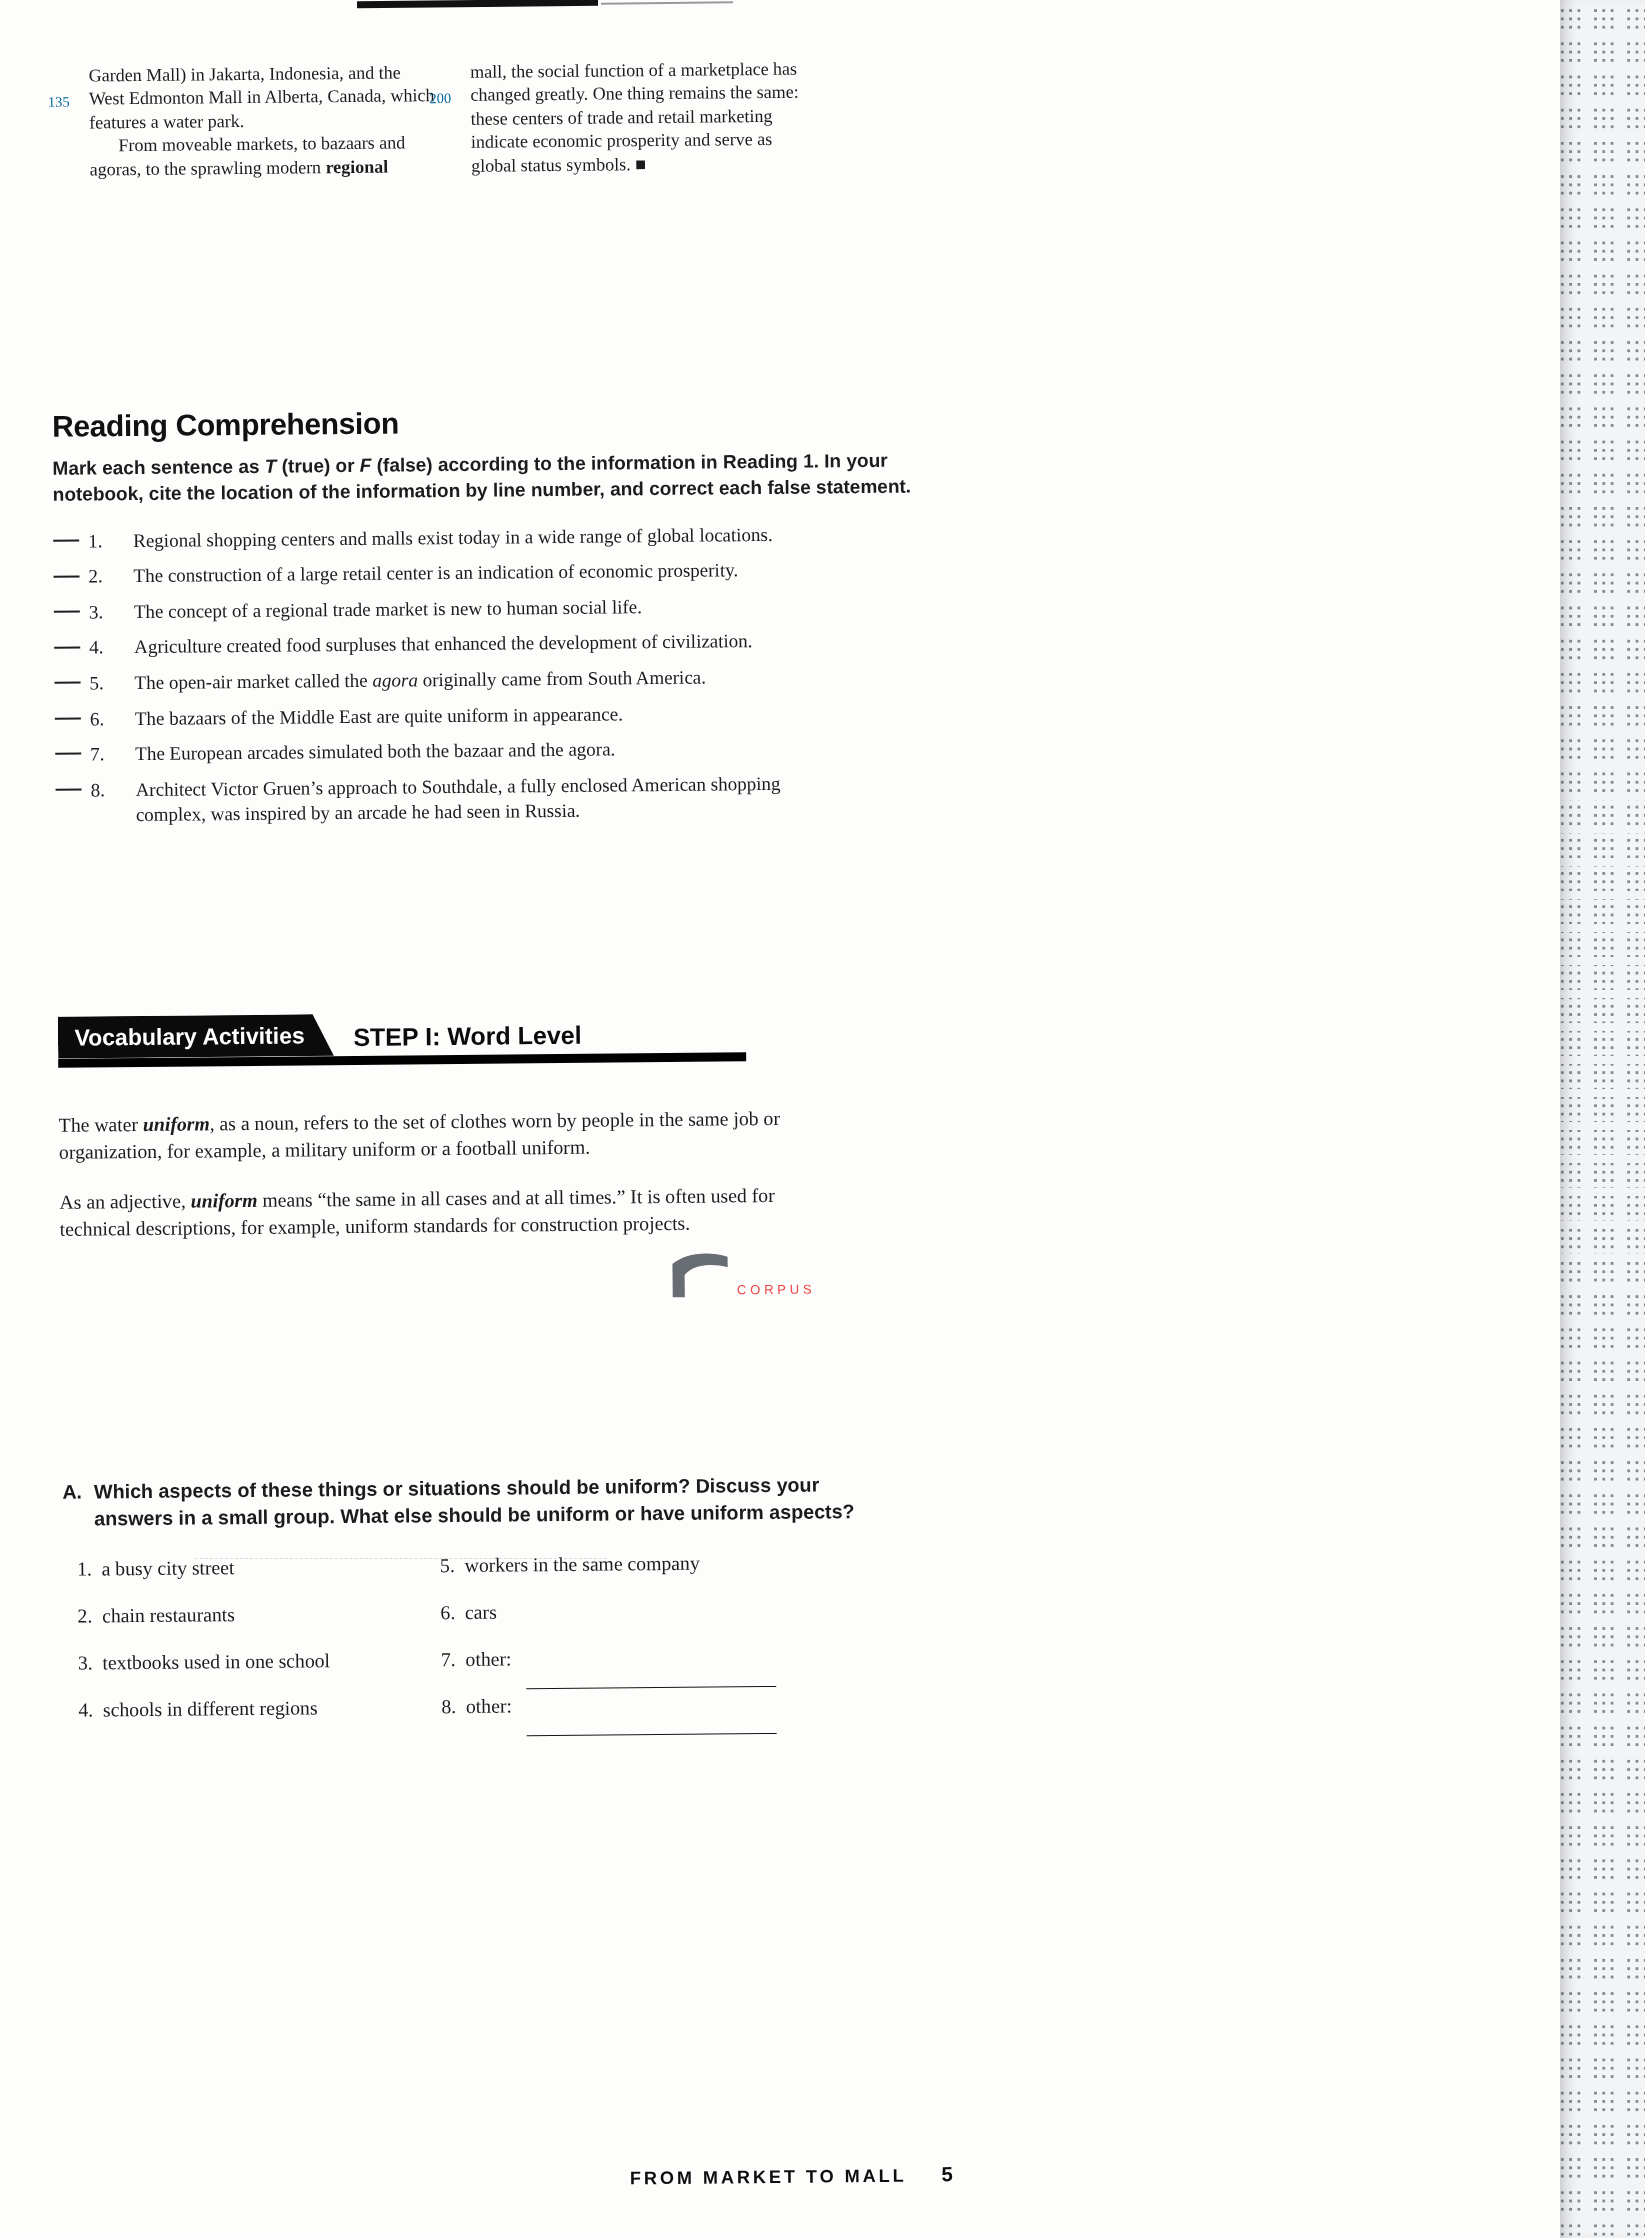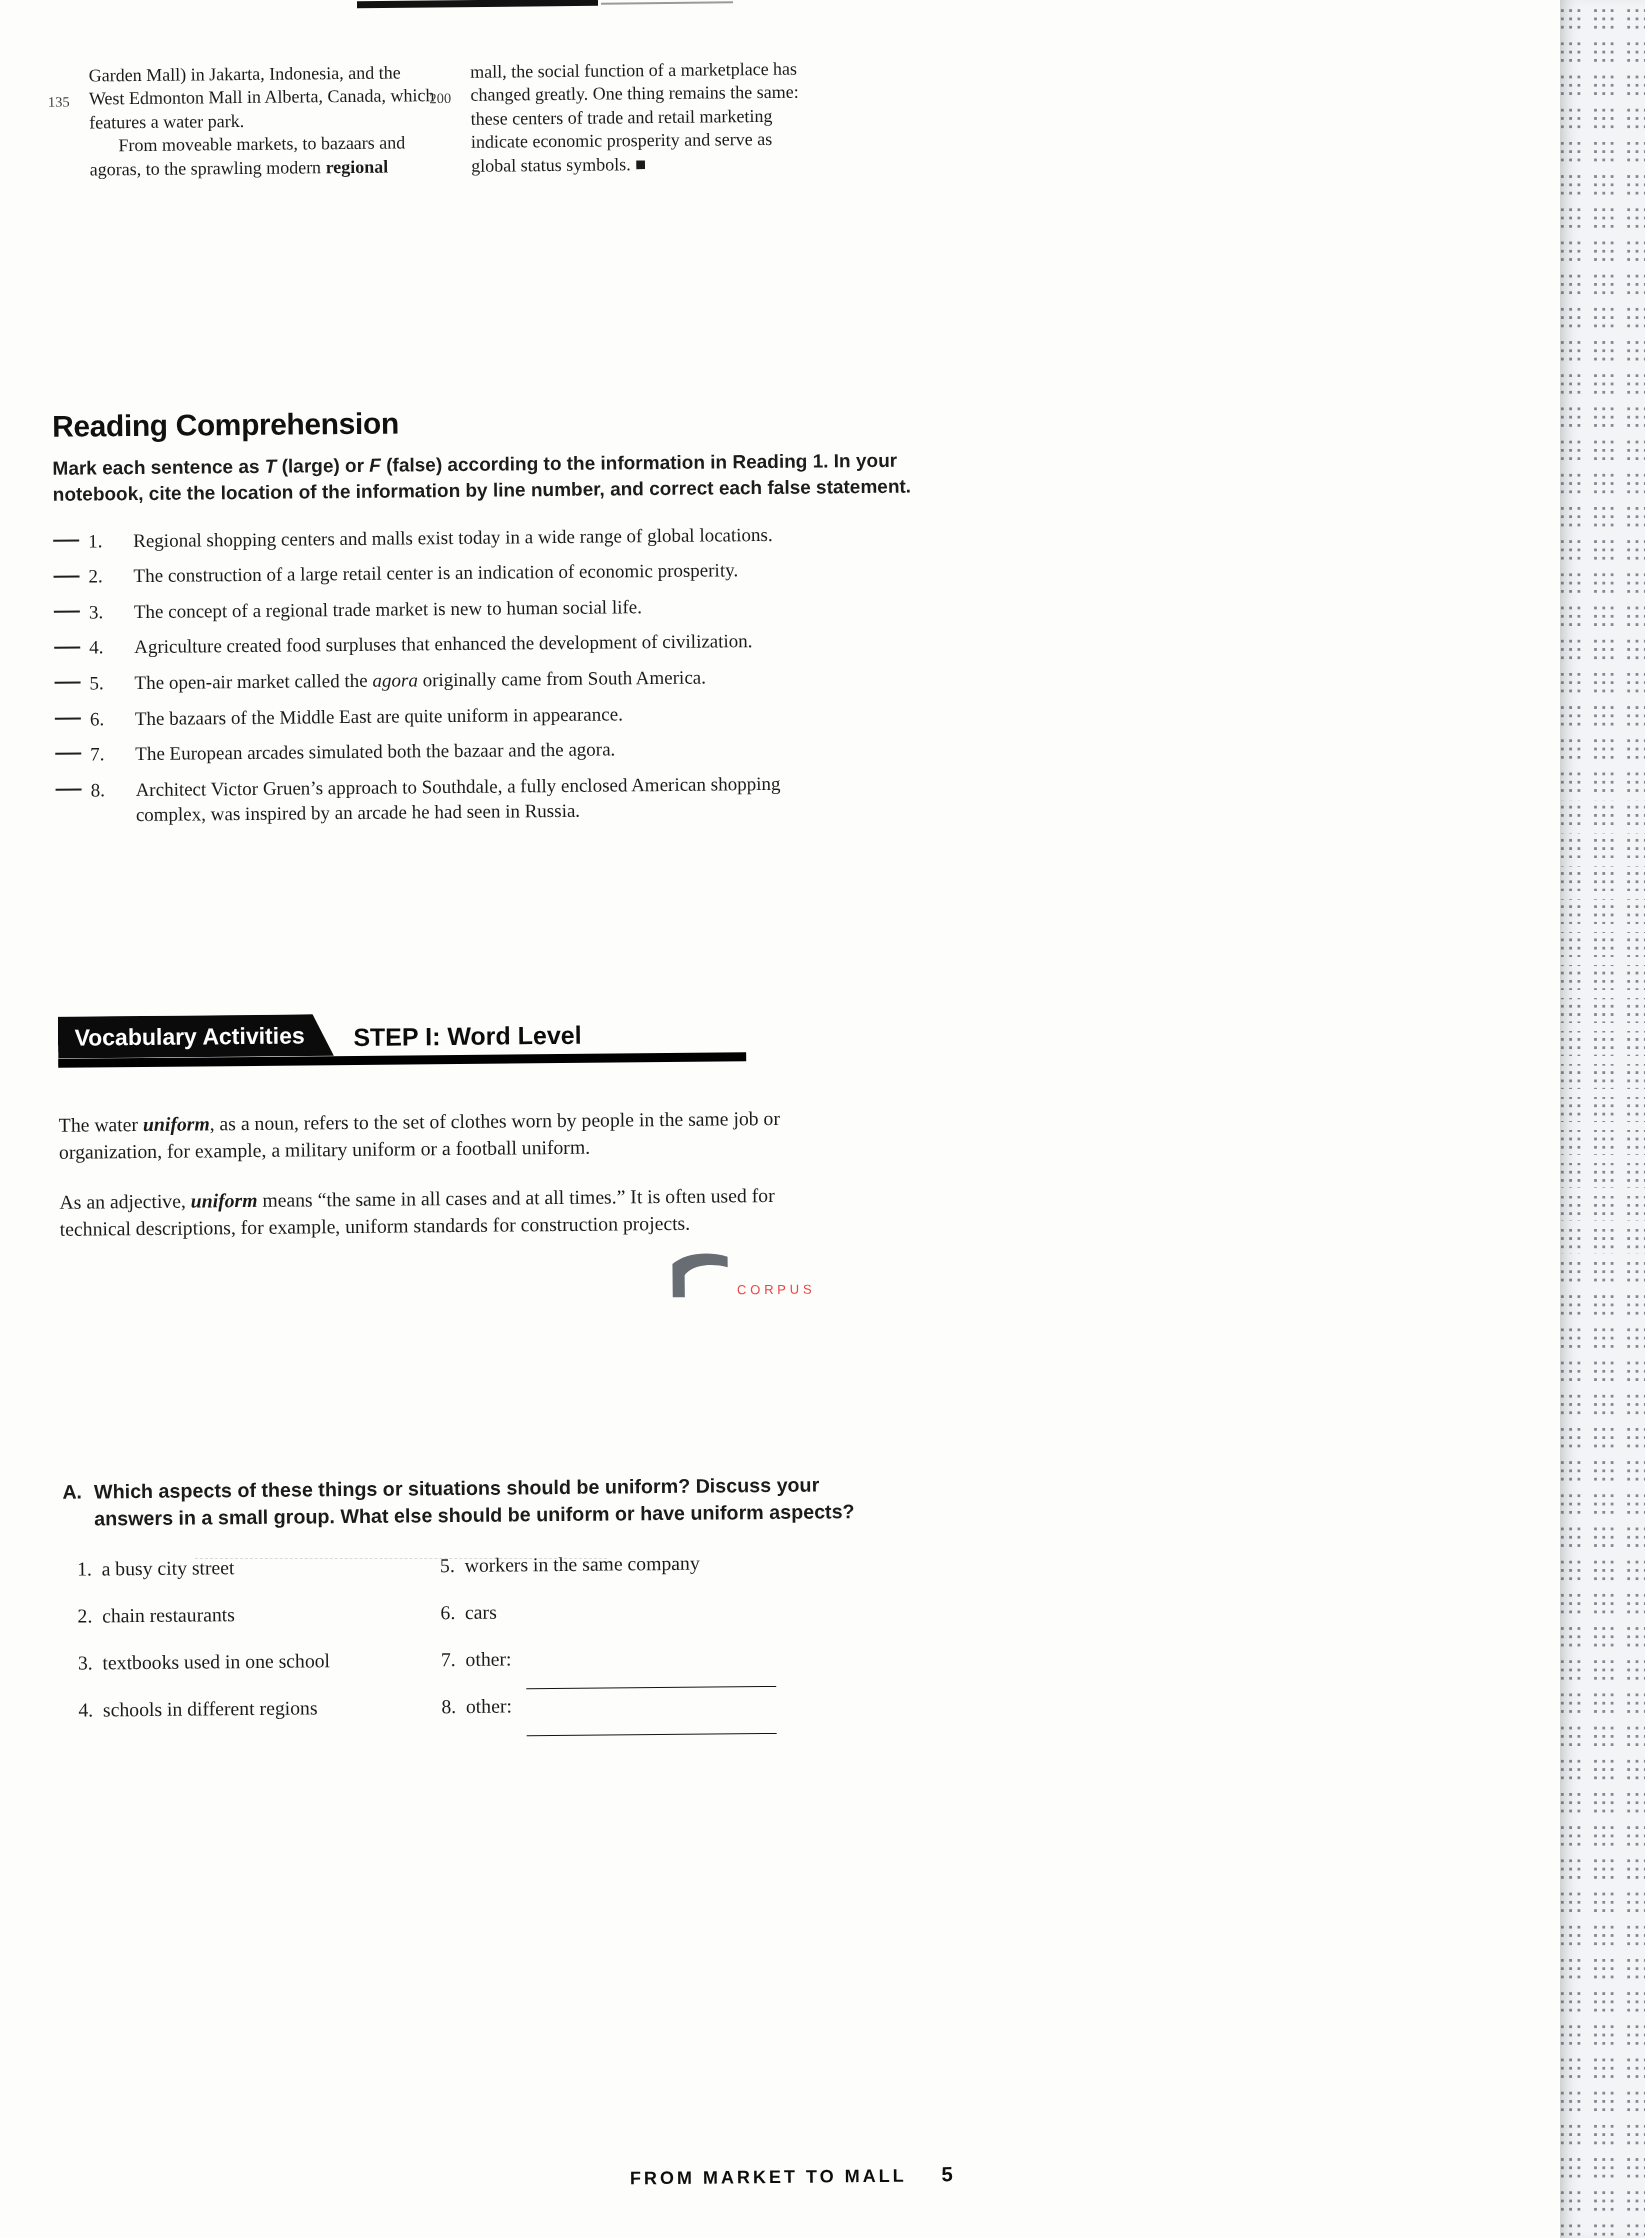--- a/index.html
+++ b/index.html
@@ -67,21 +67,21 @@
     padding-top: 65px;
     font: 18px/23.4px "Liberation Serif", serif;
   }
   .x-col { position: relative; }
   .x-line { position: relative; white-space: pre; }
   .x-line.indent { padding-left: 29px; }
   .lnum {
     position: absolute;
     left: -41px; top: 2.3px;
     font-size: 14.4px;
-    color: #404040;
+    color: #0369a1;
   }
   .x-bold { font-weight: bold; }
 
   
   .rc-title {
     margin: 227px 0 0 48px;
     font: 700 30px/36px "Liberation Sans", sans-serif;
     letter-spacing: -0.4px;
     color: #111;
   }
@@ -222,21 +222,21 @@
         <div class="x-line"><span>mall, the social function of a marketplace has</span></div>
         <div class="x-line"><span class="lnum">200</span><span>changed greatly. One thing remains the same:</span></div>
         <div class="x-line"><span>these centers of trade and retail marketing</span></div>
         <div class="x-line"><span>indicate economic prosperity and serve as</span></div>
         <div class="x-line"><span>global status symbols. ■</span></div>
       </div>
     </div>
 
     <h2 class="rc-title">Reading Comprehension</h2>
 
-    <div class="rc-instructions"><span>Mark each sentence as </span><em>T</em><span> (large) or </span><em>F</em><span> (false) according to the information in Reading 1. In your notebook, cite the location of the information by line number, and correct each false statement.</span></div>
+    <div class="rc-instructions"><span>Mark each sentence as </span><em>T</em><span> (true) or </span><em>F</em><span> (false) according to the information in Reading 1. In your notebook, cite the location of the information by line number, and correct each false statement.</span></div>
 
     <div class="tf-list">
       <div class="tf-item">
         <span class="tf-blank"></span>
         <span class="tf-num">1.</span>
         <span class="tf-text"><span>Regional shopping centers and malls exist today in a wide range of global locations.</span><em></em><span></span></span>
       </div>
       <div class="tf-item">
         <span class="tf-blank"></span>
         <span class="tf-num">2.</span>

